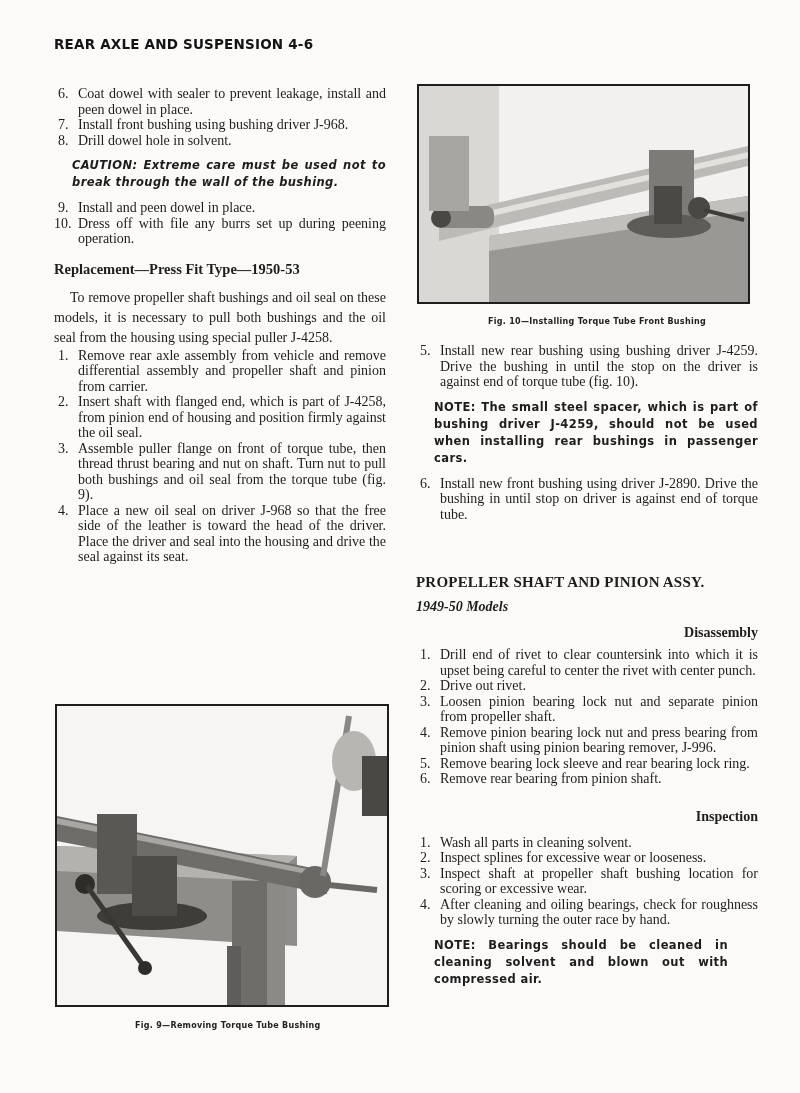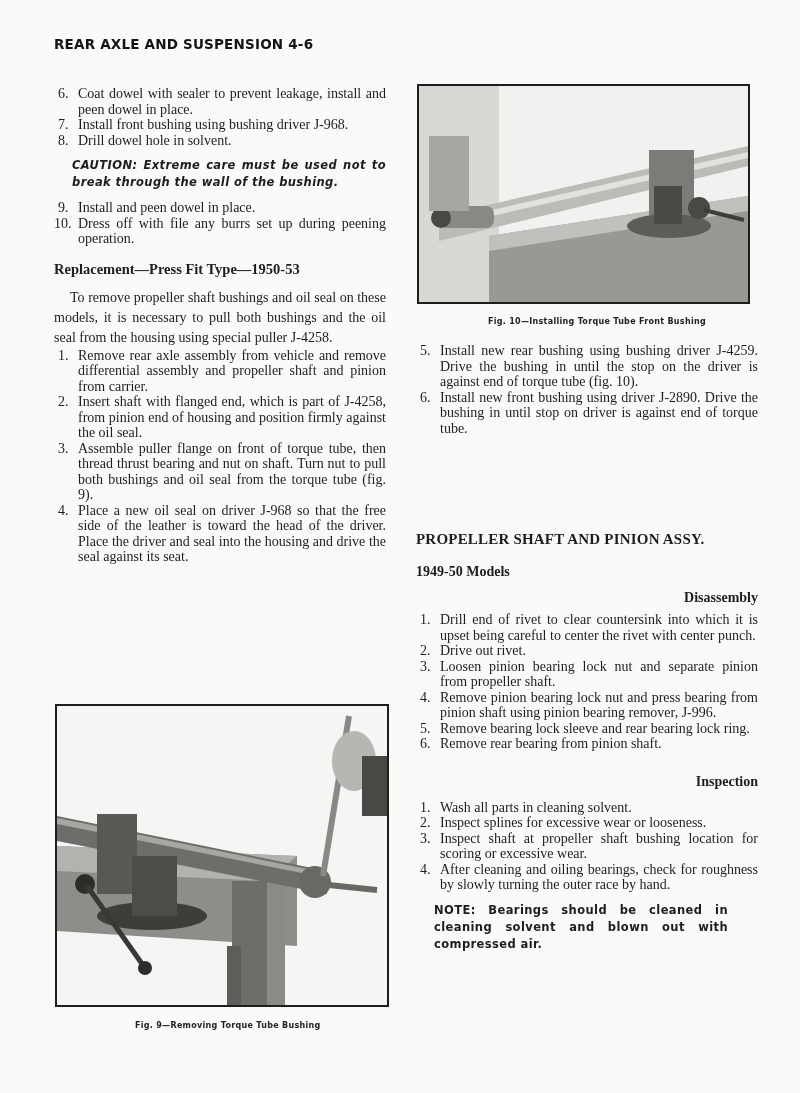--- a/index.html
+++ b/index.html
@@ -9,34 +9,34 @@
     font-family: "Liberation Serif", "DejaVu Serif", serif;
   }
   .running-head {
     position: absolute; left: 54px; top: 36px;
     font-family: "DejaVu Sans", sans-serif; font-weight: bold;
     font-size: 13.5px; letter-spacing: 0.2px; color: #141414;
   }
   .col { position: absolute; }
   .col-left { left: 54px; top: 86px; width: 332px; }
   .col-right { left: 416px; top: 343px; width: 342px; }
-  .col-right2 { left: 416px; top: 531px; width: 342px; }
+  .col-right2 { left: 416px; top: 574px; width: 342px; }
 
   .step { display: flex; font-size: 14px; line-height: 15.5px; text-align: justify; margin: 0; }
   .step .num { width: 24px; flex: none; text-align: left; padding-left: 4px; box-sizing: border-box; }
   .step .txt { flex: 1; text-align: justify; }
   .callout {
     font-family: "DejaVu Sans", sans-serif; font-weight: bold;
     font-size: 11.5px; line-height: 17px; margin: 9px 0 9px 18px; text-align: justify;
     letter-spacing: 0.4px;
   }
   .callout.italic { font-style: italic; }
   .h-sub { font-weight: bold; font-size: 14.5px; margin: 14px 0 10px 0; }
   .h-main { font-weight: bold; font-size: 15px; line-height: 17px; margin: 0; letter-spacing: 0.2px; }
-  .h-models { font-weight: bold; font-size: 14px; line-height: 16px; margin: 16px 0 10px 0; }
+  .h-models { font-weight: bold; font-size: 14px; line-height: 16px; margin: 8px 0 10px 0; font-style: italic; }
   .h-small { font-weight: bold; font-size: 14px; margin: 6px 0 6px 0; text-align: right; }
   .para { font-size: 14px; line-height: 20px; text-align: justify; text-indent: 16px; margin: 0; }
 
   .figure { position: absolute; border: 2px solid #1e1e1e; background: #f4f3f1; overflow: hidden; }
   .fig9 { left: 55px; top: 704px; width: 330px; height: 299px; }
   .fig10 { left: 417px; top: 84px; width: 329px; height: 216px; }
   .caption {
     position: absolute; font-family: "DejaVu Sans", sans-serif; font-weight: bold;
     font-size: 8px; letter-spacing: 0.3px; color: #222;
   }
@@ -114,20 +114,21 @@
     <rect x="10" y="50" width="40" height="75" fill="#a8a6a2"></rect>
   </svg>
 </div>
 <div class="caption cap10">Fig. 10—Installing Torque Tube Front Bushing</div>
 
 <div class="col col-right">
   <div class="step">
       <span class="num">5.</span>
       <span class="txt">Install new rear bushing using bushing driver J-4259. Drive the bushing in until the stop on the driver is against end of torque tube (fig. 10).</span>
     </div>
+  <div class="callout">NOTE: The small steel spacer, which is part of bushing driver J-4259, should not be used when installing rear bushings in passenger cars.</div>
   <div class="step">
       <span class="num">6.</span>
       <span class="txt">Install new front bushing using driver J-2890. Drive the bushing in until stop on driver is against end of torque tube.</span>
     </div>
 </div>
 
 <div class="col col-right2">
   <div class="h-main">PROPELLER SHAFT AND PINION ASSY.</div>
   <div class="h-models">1949-50 Models</div>
   <div class="h-small">Disassembly</div>

